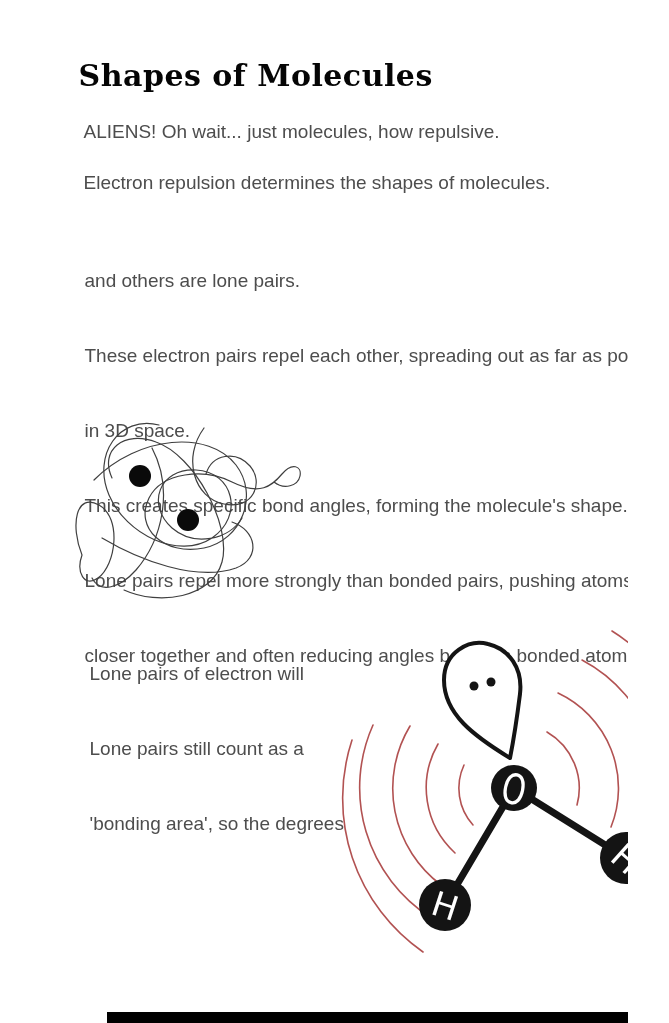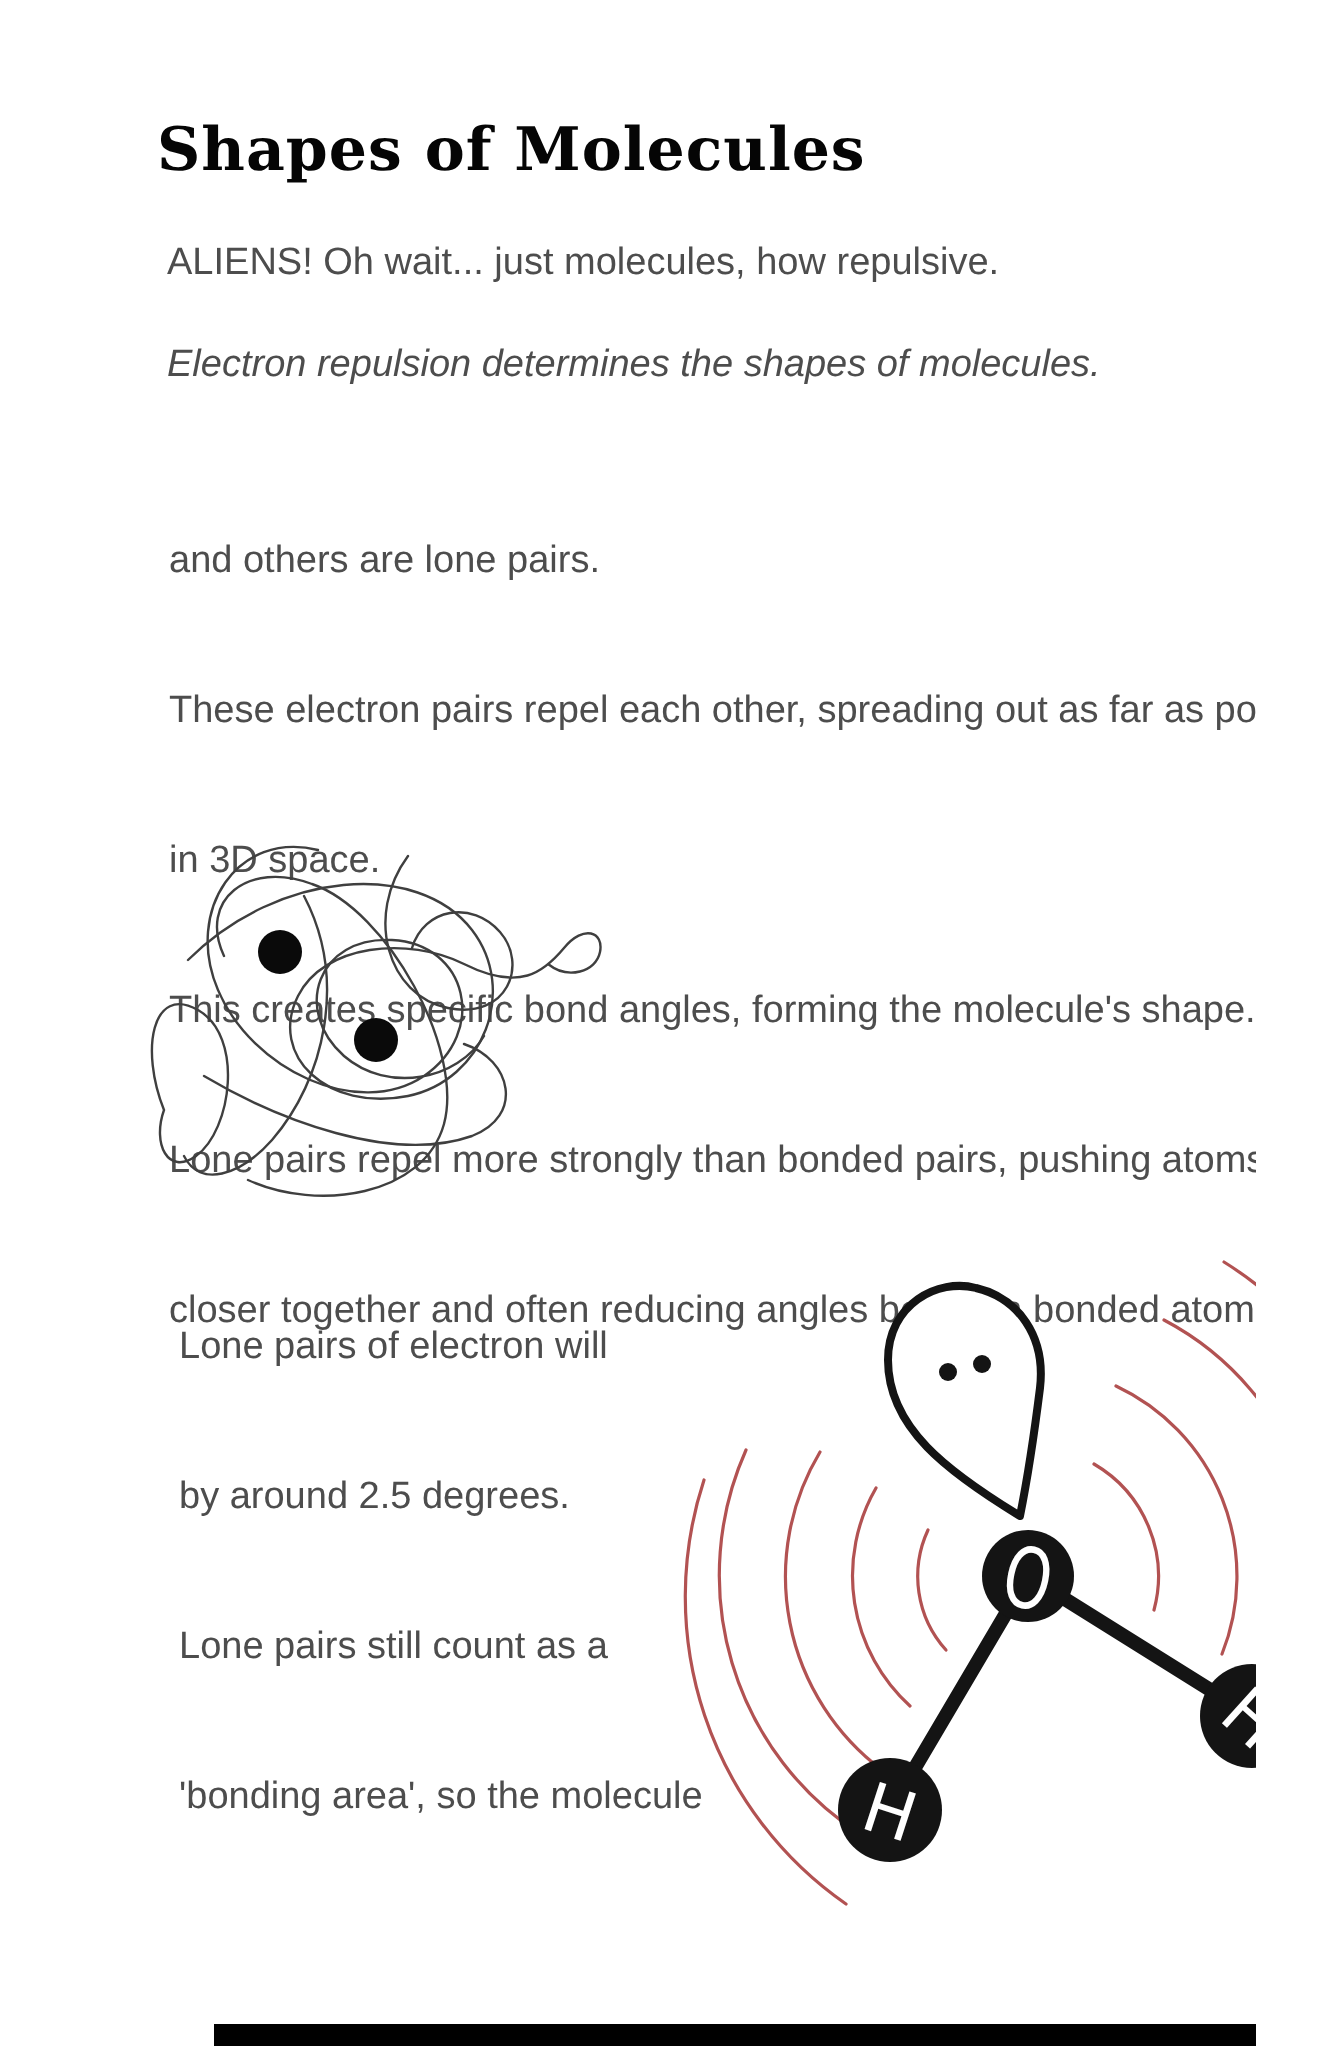--- a/index.html
+++ b/index.html
@@ -9,21 +9,21 @@
     font-family:"Liberation Sans", sans-serif;
   }
   .page-title {
     position:absolute; left:37px; top:58px;
     font-family:"DejaVu Serif", serif;
     font-weight:bold; font-size:30px; letter-spacing:0.5px;
     color:#050505;
   }
   .txt { color:#4d4d4d; font-size:19px; line-height:25px; white-space:pre; }
   .intro-1 { position:absolute; left:42px; top:119px;text-align:right; }
-  .intro-2 { position:absolute; left:42px; top:170px;font-style:italic; }
+  .intro-2 { position:absolute; left:42px; top:170px; }
   .body-block { position:absolute; left:43px; top:218px; }
   .note-block { position:absolute; left:48px; top:611px; }
   .figure { position:absolute; }
   .scribble-fig { left:22px; top:410px; }
   .molecule-fig { left:300px; top:630px; }
   .bottom-bar {
     position:absolute; left:65px; top:1012px; width:604px; height:11px;
     background:#000000;
   }
 </style>
@@ -55,23 +55,22 @@
       <path d="M 140 18 C 118 48, 130 88, 160 94 C 190 100, 200 72, 186 56 C 172 40, 148 44, 142 64"></path>
       <path d="M 38 128 C 75 150, 132 172, 172 158 C 198 148, 192 120, 168 112"></path>
       <path d="M 88 38 C 110 80, 98 130, 72 160 C 56 178, 36 184, 28 168"></path>
     </g>
     <circle cx="76" cy="66" r="11" fill="#0a0a0a"></circle>
     <circle cx="124" cy="110" r="11" fill="#0a0a0a"></circle>
   </svg>
 
   <div class="txt note-block">
     <div>Lone pairs of electron will</div>
-    <div>by around 2.5 degrees.</div>
     <div>Lone pairs still count as a</div>
-    <div>'bonding area', so the molecule</div>
+    <div>'bonding area', so the degrees</div>
     
     
     
   </div>
 
   <svg class="figure molecule-fig" width="369" height="330" viewBox="0 0 369 330" style="overflow:visible">
 
     <g fill="none" stroke="#b25252" stroke-width="1.6" stroke-linecap="round">
       <path d="M 122 135 A 55 55 0 0 0 131 195"></path>
       <path d="M 96 114 A 88 88 0 0 0 113 223"></path>

